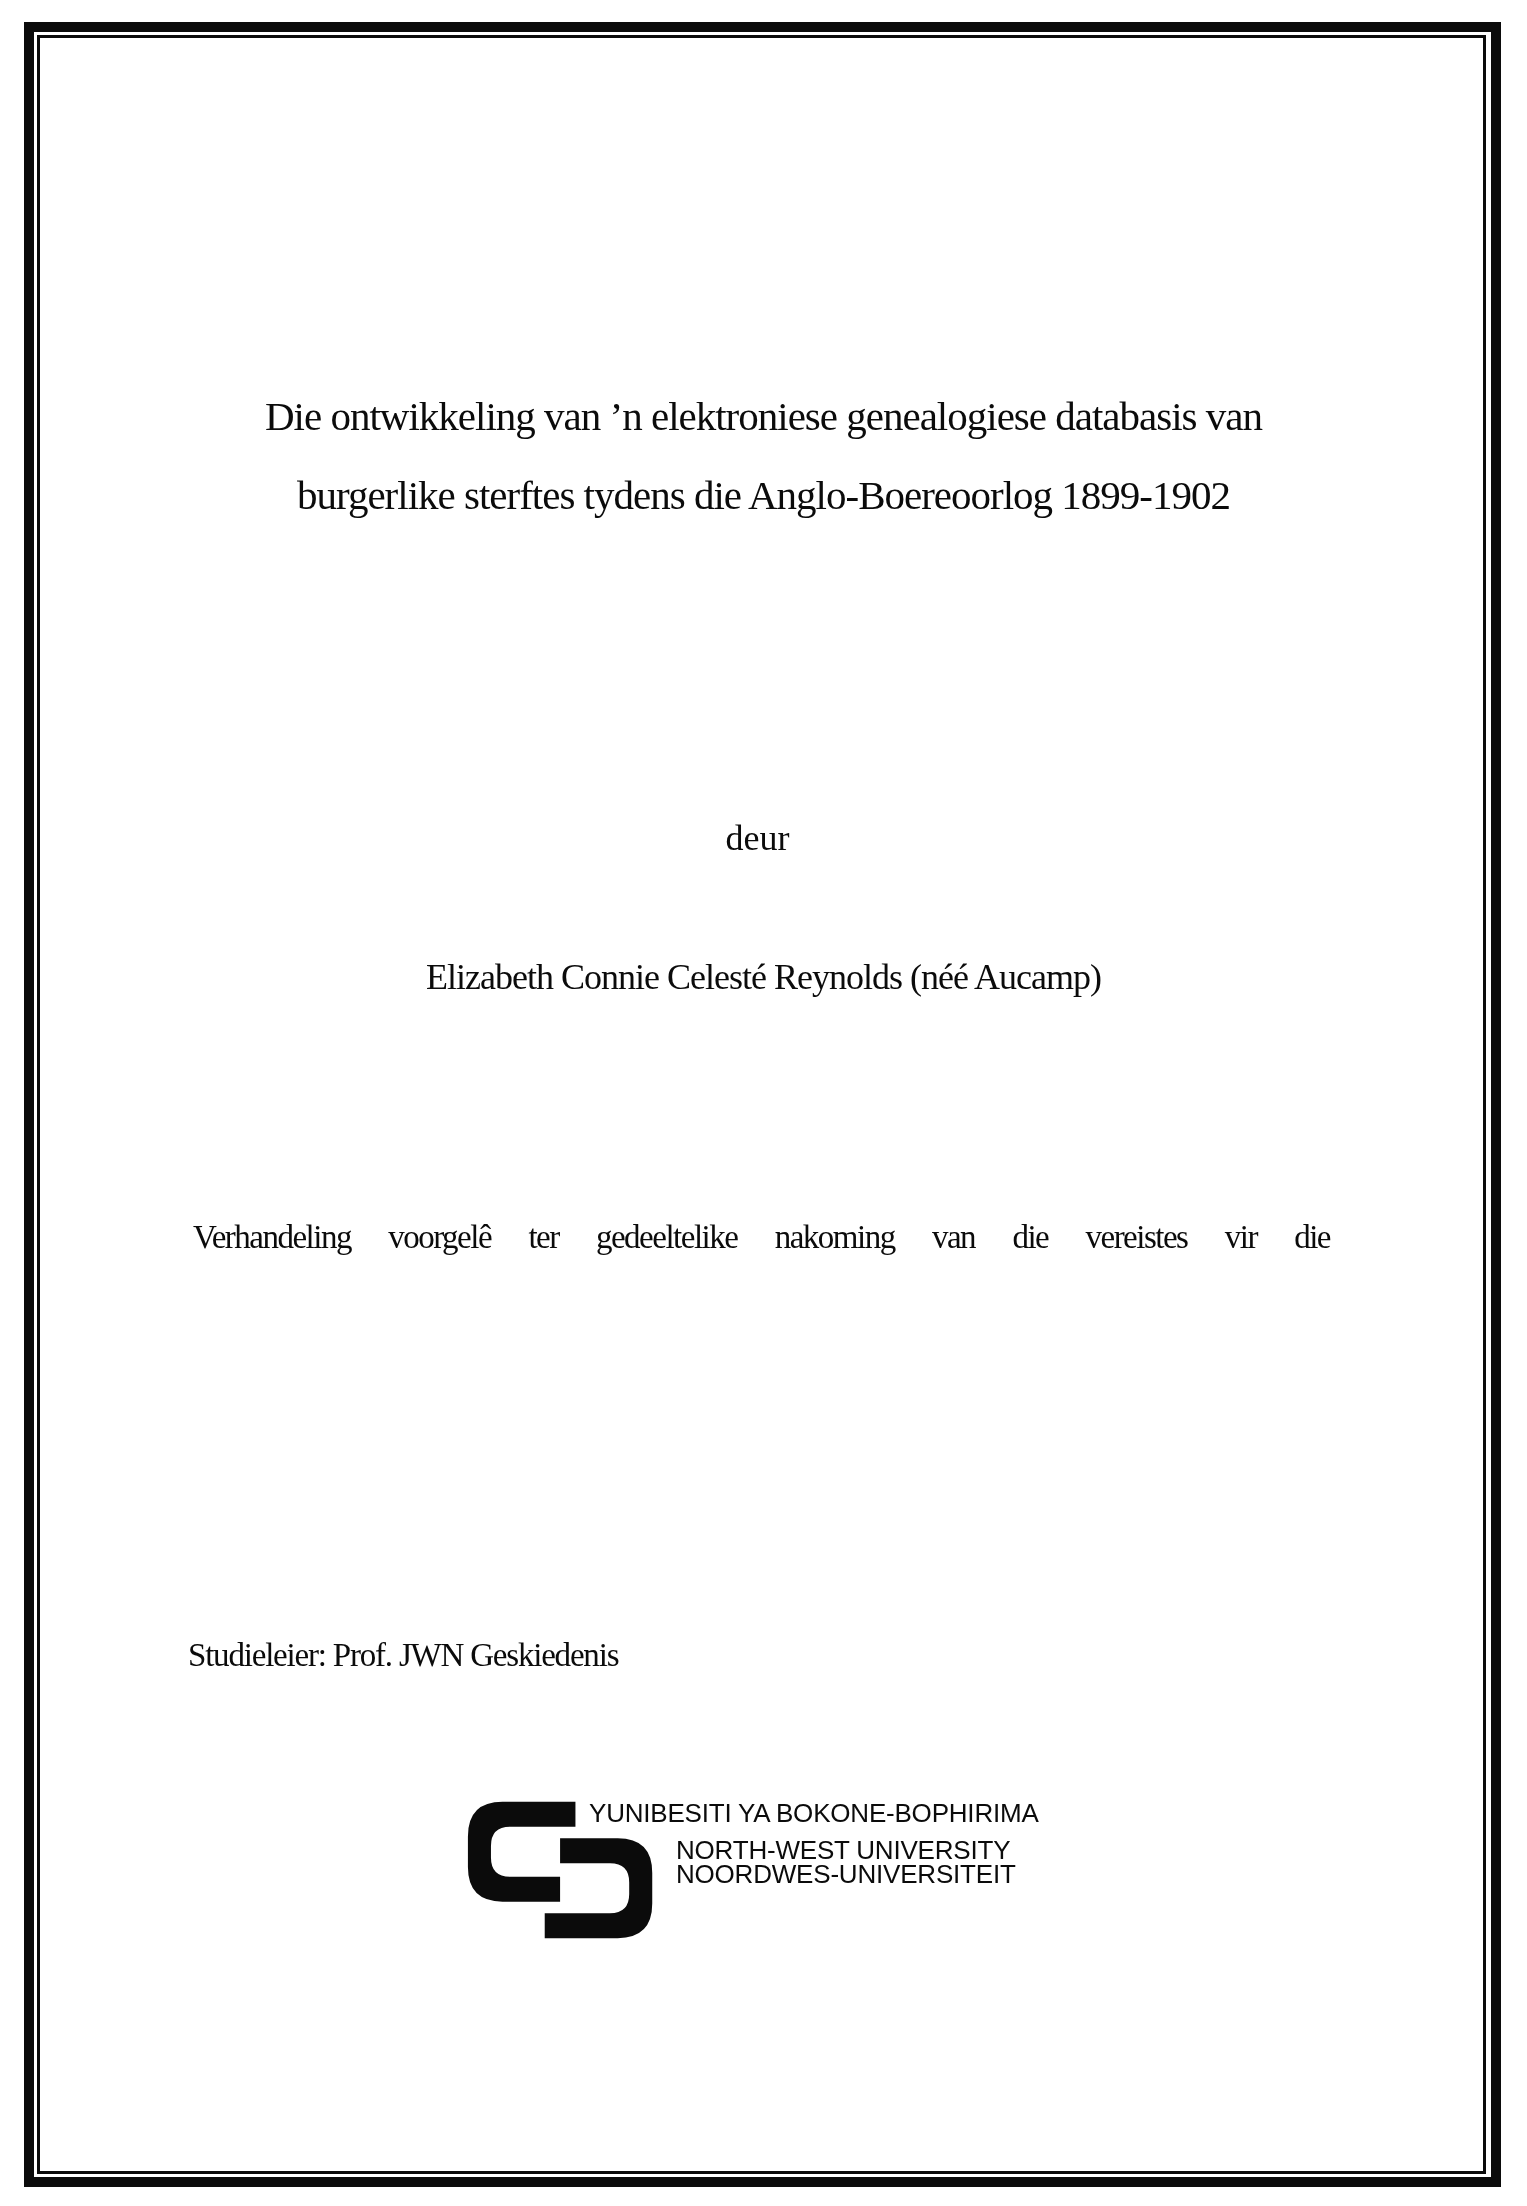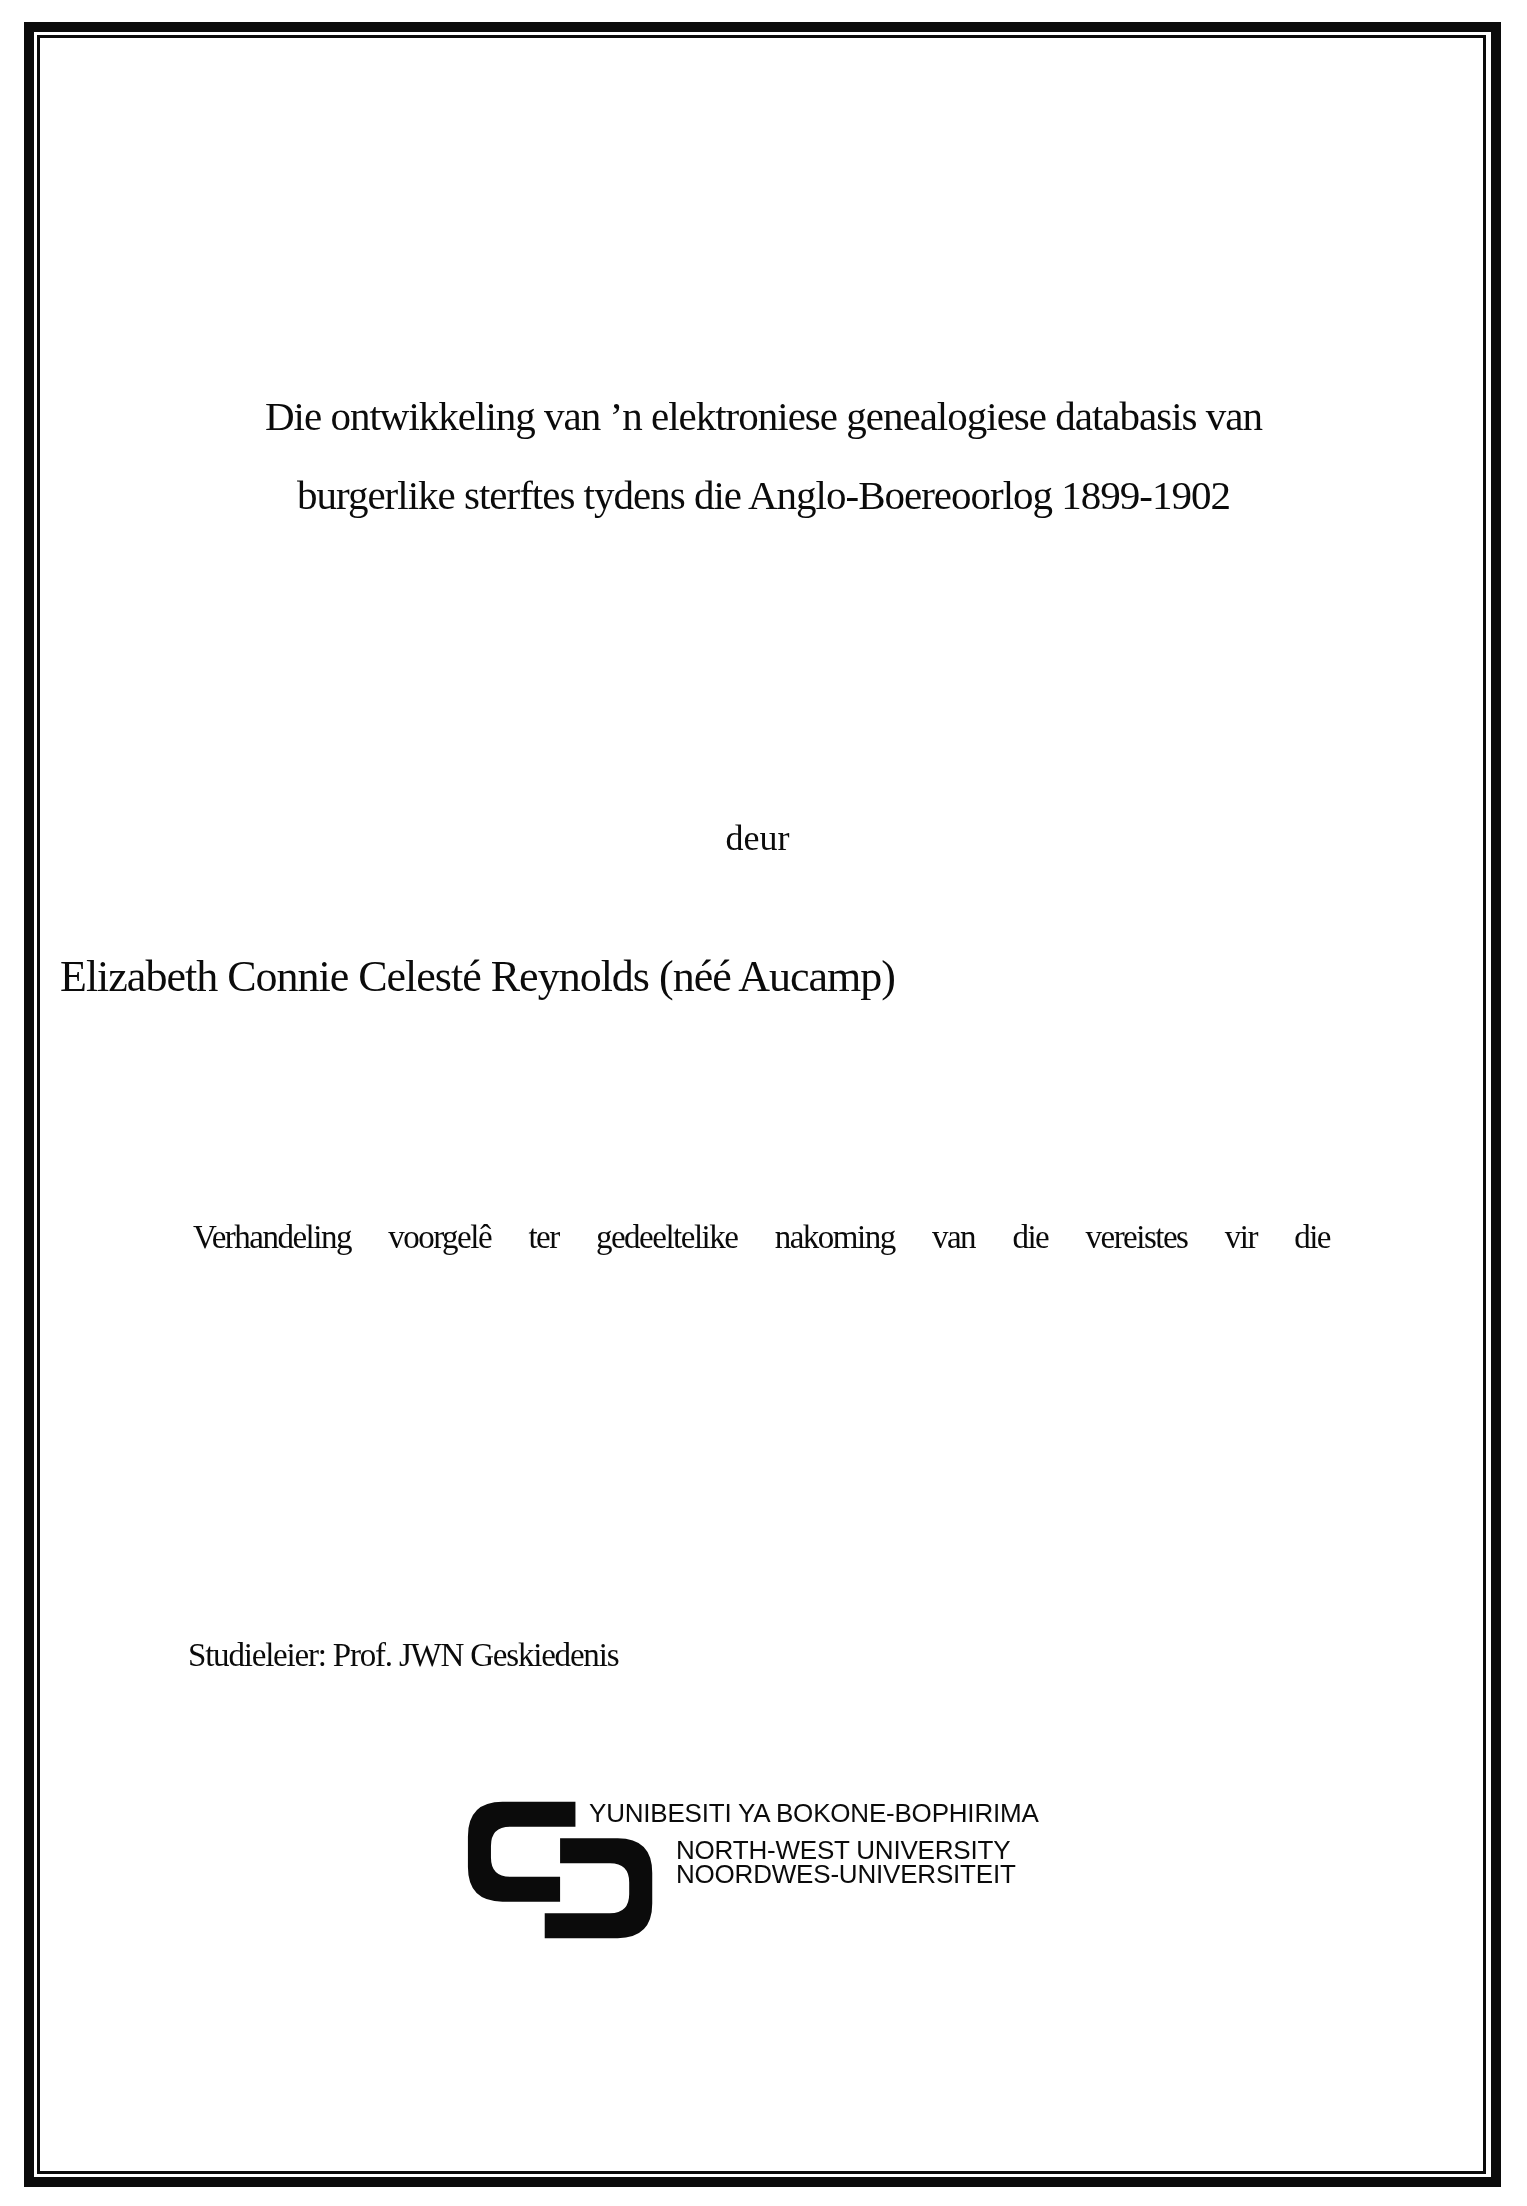--- a/index.html
+++ b/index.html
@@ -22,21 +22,21 @@
     text-align:center; font-weight:normal;
     font-size:41px; line-height:79px; letter-spacing:-1px;
   }
   .title-line { display:block; white-space:nowrap; }
   .byline {
     position:absolute; left:60px; right:72px; top:818px;
     text-align:center; font-size:36px; line-height:40px;
   }
   .author {
     position:absolute; left:60px; right:60px; top:955px;
-    font-size:44px; line-height:44px; letter-spacing:-1px;
+    text-align:center; font-size:36px; line-height:44px; letter-spacing:-1px;
     white-space:nowrap;
   }
   .statement {
     position:absolute; left:193px; top:1216px; width:1137px;
     font-size:33px; line-height:43px; letter-spacing:-1.5px;
   }
   .st-line { display:block; }
   .st-justify { text-align:justify; text-align-last:justify; }
   .statement em { font-style:italic; }
   .supervisor-block {

